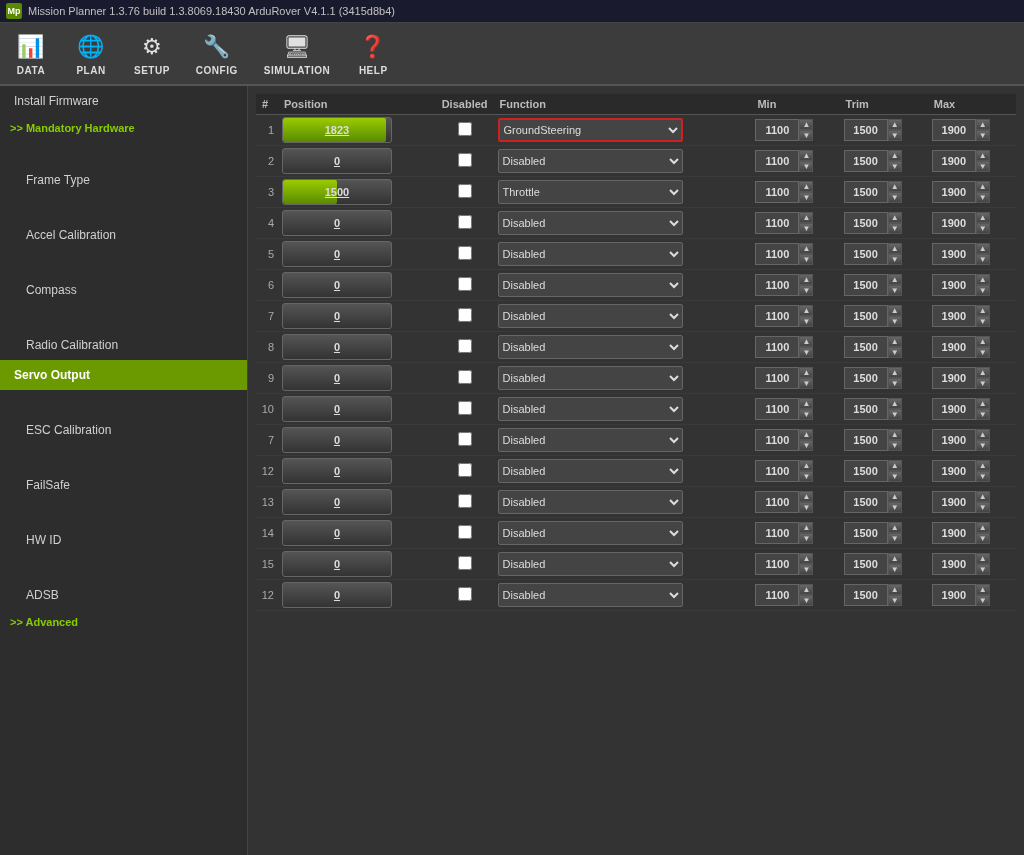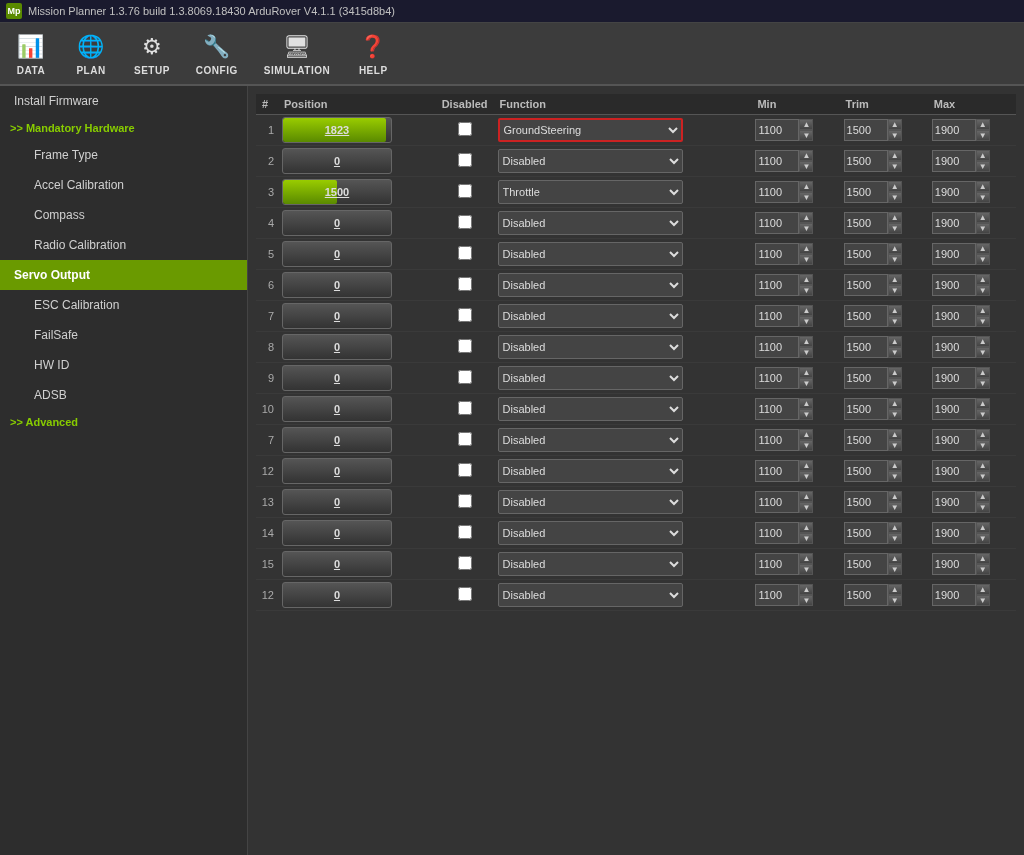--- a/index.html
+++ b/index.html
@@ -92,21 +92,21 @@
       color: white;
       font-weight: bold;
     }
     .sidebar-item.section-header {
       color: #88cc00;
       font-size: 11px;
       font-weight: bold;
       padding: 6px 10px;
       cursor: default;
     }
-    .sidebar-item.indented { padding-left: 34px; }
+    .sidebar-item.indented { padding-left: 26px; margin-top: 25px; }
 
     
     #content {
       flex: 1;
       background: #333;
       overflow-y: auto;
       padding: 8px;
     }
 
     
@@ -189,22 +189,23 @@
       display: inline-flex;
       align-items: center;
     }
     .spinbox-input {
       width: 44px;
       height: 22px;
       background: #444;
       border: 1px solid #666;
       color: #ddd;
       font-size: 11px;
-      text-align: left;
+      text-align: center;
       padding: 0 2px;
+      font-weight: bold;
     }
     .spinbox-btns {
       display: flex;
       flex-direction: column;
     }
     .spinbox-btn {
       width: 14px;
       height: 11px;
       background: linear-gradient(to bottom, #666, #444);
       border: 1px solid #555;

